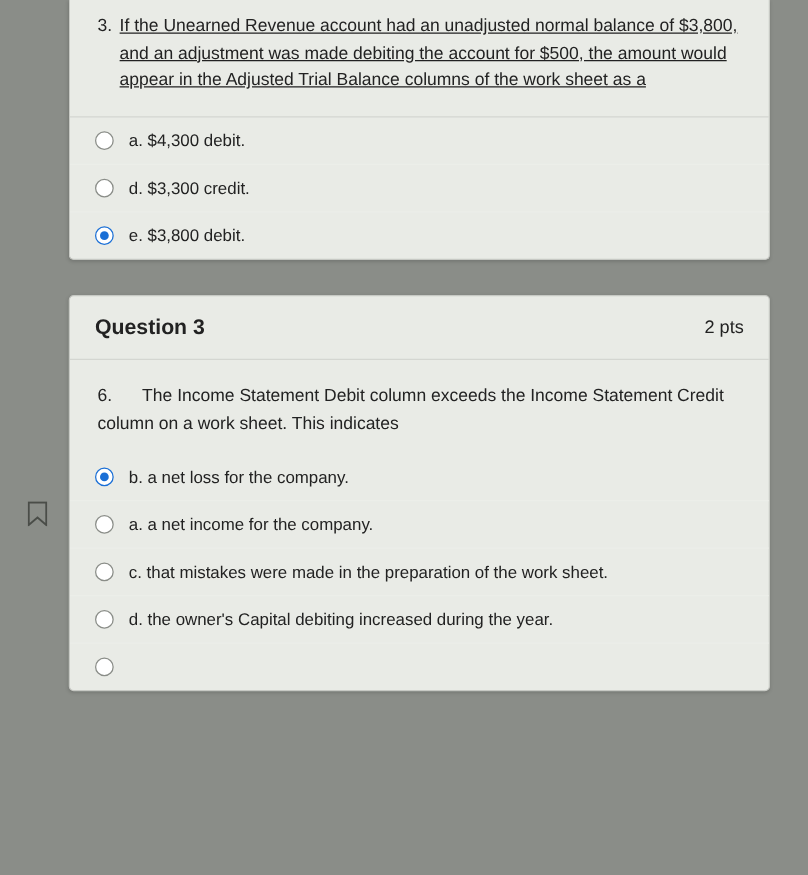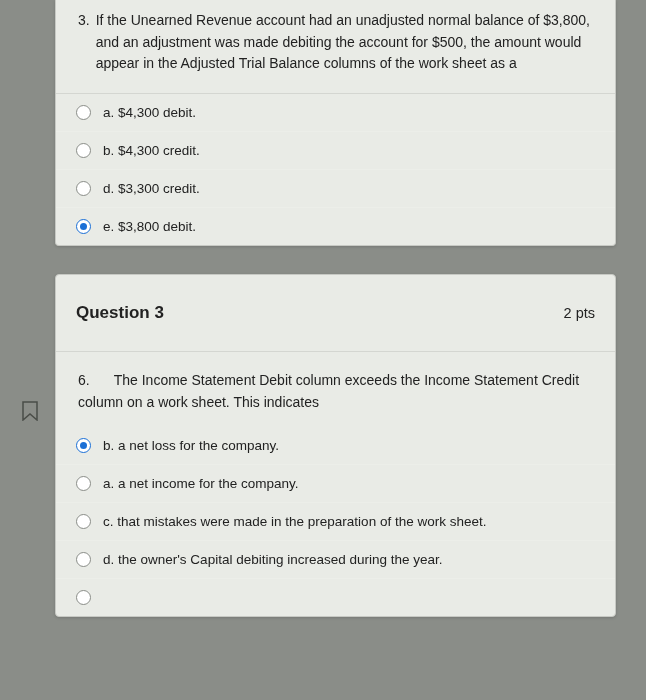--- a/index.html
+++ b/index.html
@@ -31,21 +31,21 @@
     margin-bottom: 28px;
   }
   .prompt {
     padding: 10px 22px 18px 22px;
     color: #222;
     font-size: 14px;
     line-height: 1.55;
   }
   .prompt-row { display:flex; }
   .prompt-num { flex: 0 0 auto; margin-right: 6px; }
-  .prompt-text { flex: 1 1 auto; }
+  .prompt-text { flex: 1 1 auto; text-decoration: underline; }
   .options {
     border-top: 1px solid #d4d6d1;
   }
   .option {
     display: flex;
     align-items: flex-start;
     padding: 11px 20px;
     border-top: 1px solid #eceee9;
     font-size: 13.5px;
     color: #222;
@@ -70,21 +70,21 @@
     position: absolute;
     top: 2.5px; left: 2.5px;
     width: 7px; height: 7px;
     background: #1a6fd6;
     border-radius: 50%;
   }
   .q-header {
     display: flex;
     justify-content: space-between;
     align-items: center;
-    padding: 28px 20px;
+    padding: 15px 20px;
     border-bottom: 1px solid #d4d6d1;
   }
   .q-title {
     font-size: 17px;
     font-weight: 600;
     color: #222;
   }
   .q-pts {
     font-size: 14.5px;
     color: #222;
@@ -107,24 +107,20 @@
     <div class="prompt">
       <div class="prompt-row">
         <span class="prompt-num">3.</span>
         <span class="prompt-text">If the Unearned Revenue account had an unadjusted normal balance of $3,800, and an adjustment was made debiting the account for $500, the amount would appear in the Adjusted Trial Balance columns of the work sheet as a</span>
       </div>
     </div>
     <div class="options">
       <div class="option">
         <span class="radio"></span>
         <span>a. $4,300 debit.</span>
-      </div>
-      <div class="option">
-        <span class="radio"></span>
-        <span>b. $4,300 credit.</span>
       </div>
       <div class="option">
         <span class="radio"></span>
         <span>d. $3,300 credit.</span>
       </div>
       <div class="option">
         <span class="radio selected"></span>
         <span>e. $3,800 debit.</span>
       </div>
     </div>

